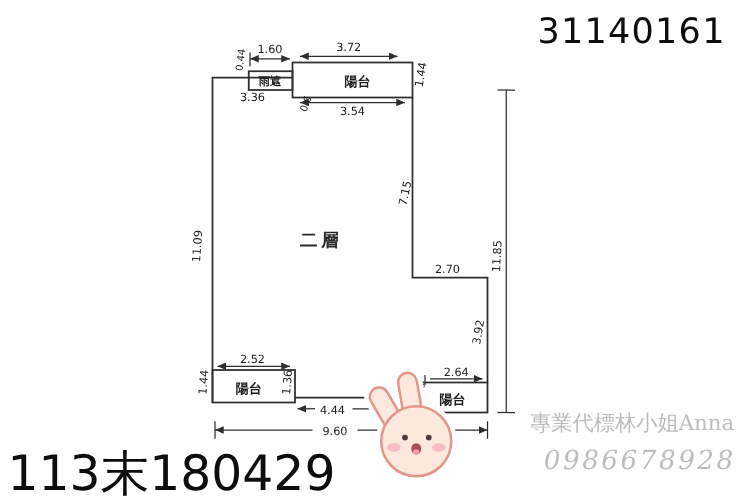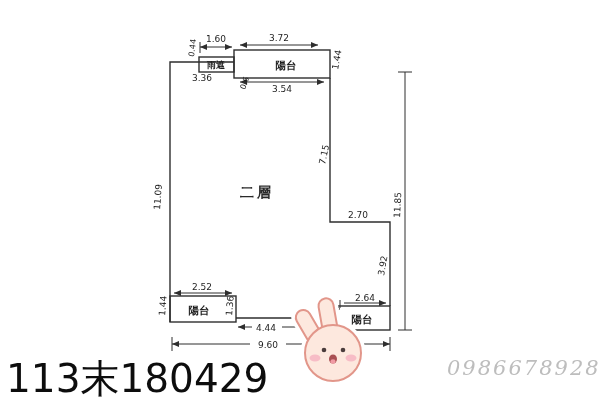--- a/index.html
+++ b/index.html
@@ -5,21 +5,21 @@
   * { margin:0; padding:0; box-sizing:border-box; }
   html,body { background:#ffffff; }
   .page {
     position:relative; width:599px; height:400px; background:#ffffff;
     overflow:hidden; font-family:"DejaVu Sans", sans-serif;
   }
   .page svg { position:absolute; left:0; top:0; }
   .id-top   { position:absolute; left:430px; top:8px;  font-size:28px; color:#0d0d0d; letter-spacing:1px; }
   .id-bottom{ position:absolute; left:6px;  top:352px; font-size:39px; color:#0d0d0d; }
   .wm-name  { position:absolute; left:424px; top:327px; font-size:17px; color:#bdbdbd; font-family:"DejaVu Serif", serif; }
-  .wm-phone { position:absolute; left:447px; top:356px; font-size:21px; color:#bdbdbd; font-family:"DejaVu Serif", serif; letter-spacing:2px; font-style:italic; }
+  .wm-phone { position:absolute; left:435px; top:356px; font-size:21px; color:#bdbdbd; font-family:"DejaVu Serif", serif; letter-spacing:2px; font-style:italic; }
   svg text { fill:#1e1e1e; }
   .dim   { font-size:9px; }
   .dim-s { font-size:8px; }
   .lbl   { font-size:10.5px; font-weight:bold; }
   .lbl-s { font-size:9px;  font-weight:bold; }
   .room  { font-size:14px; letter-spacing:3px; font-weight:bold; fill:#2a2a2a; }
 </style>
 </head>
 <body>
 
@@ -106,16 +106,18 @@
         <circle cx="324" cy="350" r="2.3" fill="#4a3c3c"></circle>
         <circle cx="343" cy="350" r="2.3" fill="#4a3c3c"></circle>
         <ellipse cx="315" cy="358" rx="5.5" ry="3.5" fill="#f7bcc6"></ellipse>
         <ellipse cx="351" cy="358" rx="5.5" ry="3.5" fill="#f7bcc6"></ellipse>
         <ellipse cx="333" cy="359" rx="4" ry="4.5" fill="#a94f52"></ellipse>
         <ellipse cx="333" cy="361.5" rx="2.6" ry="2.2" fill="#f09aa4"></ellipse>
       </g>
     </g>
   </svg>
 
+  <div class="id-top">31140161</div>
   <div class="id-bottom">113末180429</div>
+  <div class="wm-name">專業代標林小姐Anna</div>
   <div class="wm-phone">0986678928</div>
 
 </div>
 
 </body></html>

